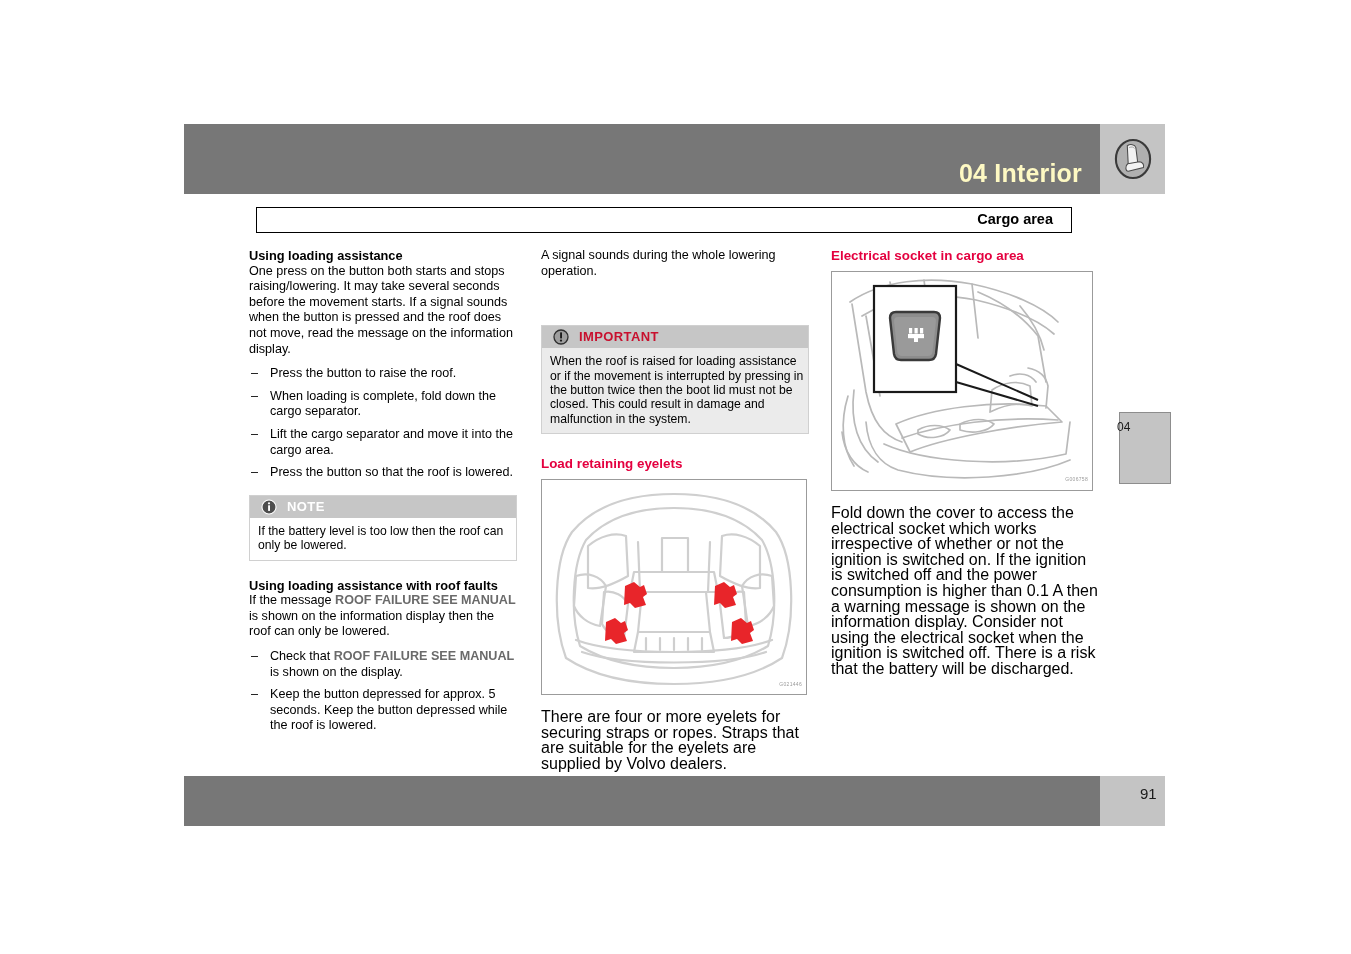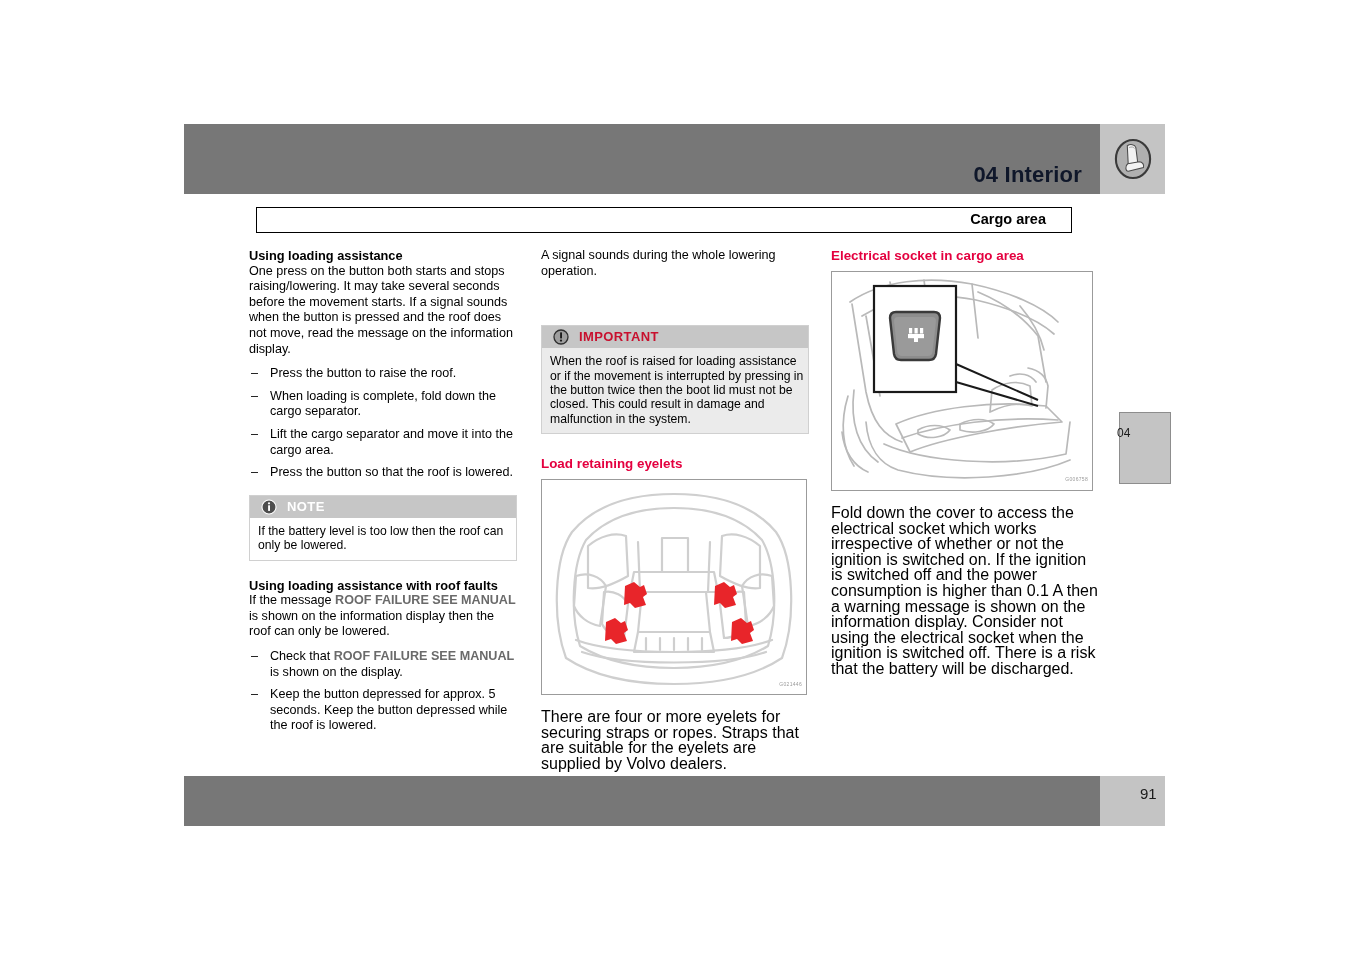--- a/index.html
+++ b/index.html
@@ -30,22 +30,22 @@
     left: 184px;
     top: 124px;
     width: 916px;
     height: 70px;
     background: #777777;
   }
   .header-title {
     position: absolute;
     right: 18px;
     bottom: 6px;
-    color: #0f172a;
-    font-size: 22px;
+    color: #fef9c3;
+    font-size: 25px;
     font-weight: bold;
     letter-spacing: 0.2px;
     white-space: nowrap;
   }
   .header-icon-box {
     position: absolute;
     left: 1100px;
     top: 124px;
     width: 65px;
     height: 70px;
@@ -66,21 +66,21 @@
     left: 256px;
     top: 207px;
     width: 816px;
     height: 26px;
     background: #ffffff;
     border: 1.5px solid #000000;
     box-sizing: border-box;
   }
   .section-band-title {
     position: absolute;
-    right: 25px;
+    right: 18px;
     top: 3px;
     font-size: 14.5px;
     font-weight: bold;
     white-space: nowrap;
     text-align: right;
   }
 
   
   .col {
     position: absolute;
@@ -206,21 +206,21 @@
     top: 412px;
     width: 52px;
     height: 72px;
     background: #c4c4c4;
     border: 1px solid #8d8d8d;
     box-sizing: border-box;
   }
   .side-tab span {
     position: absolute;
     left: -3px;
-    top: 13px;
+    top: 7px;
     font-size: 12px;
     color: #1a1a1a;
   }
 
   
   .footer-bar {
     position: absolute;
     left: 184px;
     top: 776px;
     width: 916px;

